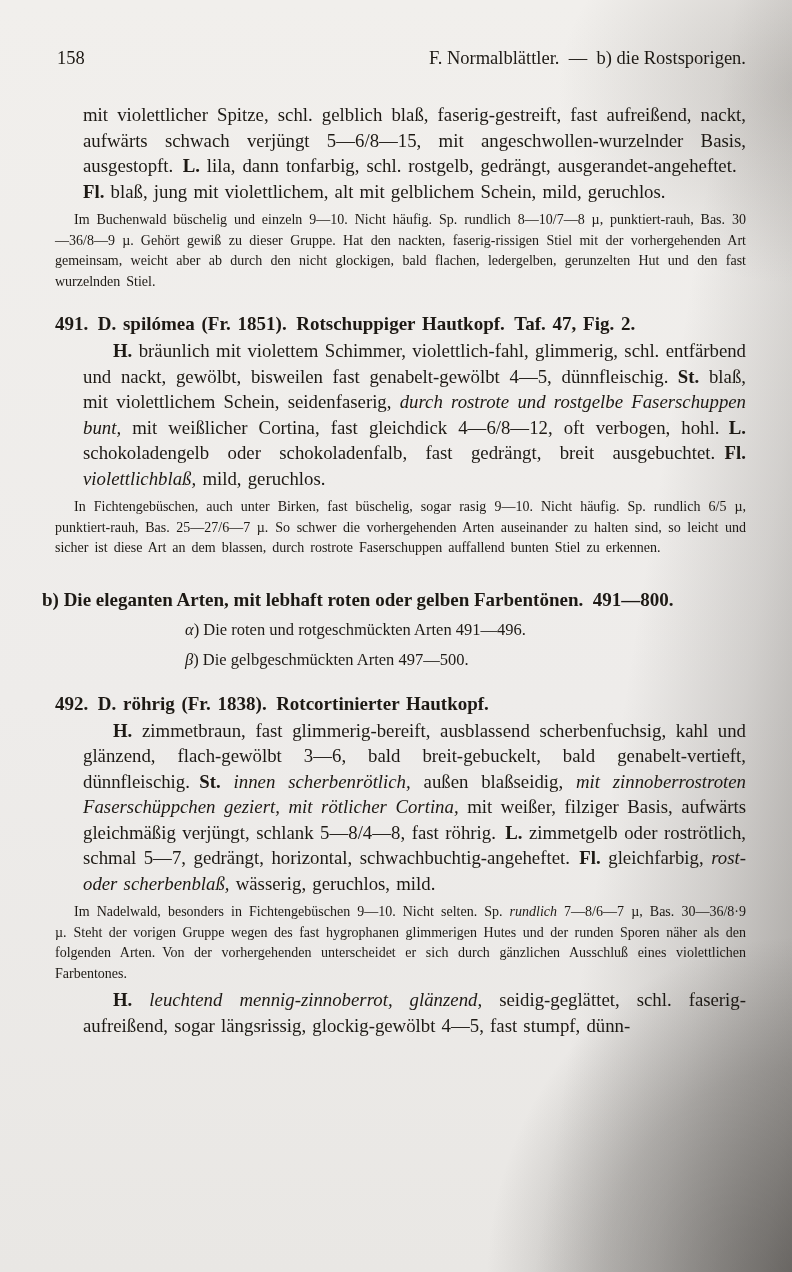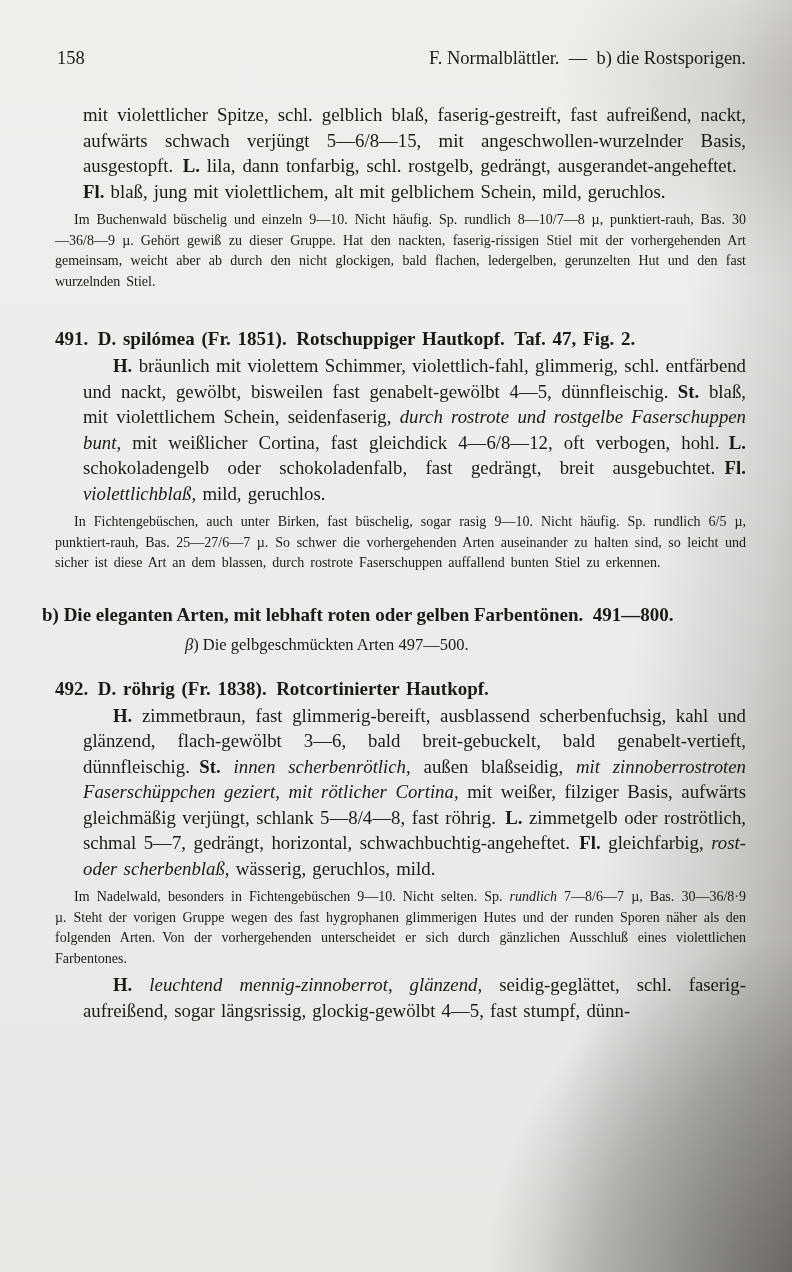--- a/index.html
+++ b/index.html
@@ -12,21 +12,21 @@
       radial-gradient(55% 38% at 101% 101%, rgba(50,47,44,0.50) 0%, rgba(50,47,44,0.24) 45%, rgba(50,47,44,0) 72%),
       radial-gradient(45% 22% at 102% 7%, rgba(110,105,100,0.32) 0%, rgba(110,105,100,0) 70%),
       linear-gradient(99deg, rgba(0,0,0,0) 74%, rgba(95,91,87,0.20) 86%, rgba(95,91,87,0.45) 97%, rgba(95,91,87,0.55) 100%),
       linear-gradient(180deg,#f1efec 0%,#eeecea 55%,#e9e7e4 100%);
   }
   .header{position:relative;height:26px;margin-bottom:28px;font-size:18.5px;}
   .pagenum{position:absolute;left:2px;top:0;}
   .running-title{display:block;text-align:right;}
   .bp{font-size:18.8px;line-height:25.5px;text-align:justify;margin:14px 0 0 28px;word-spacing:1.5px;}
   .sm{font-size:14px;line-height:20.5px;text-align:justify;margin:6px 0 0 0;text-indent:19px;word-spacing:2.5px;}
-  .sp{font-size:19px;margin:36px 0 0 0;white-space:nowrap;word-spacing:2px;}
+  .sp{font-size:19px;margin:21px 0 0 0;white-space:nowrap;word-spacing:2px;}
   .hp{margin-top:3px;text-indent:30px;}
   .grp{font-size:19px;font-weight:bold;margin:30px 0 0 -13px;white-space:nowrap;}
   .sub{font-size:16.5px;line-height:23px;margin:7px 0 0 130px;white-space:nowrap;}
   .mt22{margin-top:22px;}
   .mt15{margin-top:15px;}
   .b{font-weight:bold;}
   .i{font-style:italic;}
 </style>
 </head>
 <body>
@@ -40,20 +40,21 @@
 
   <p class="bp"><span>mit violettlicher Spitze, schl. gelblich blaß, faserig-gestreift, fast aufreißend, nackt, aufwärts schwach verjüngt 5—6/8—15, mit angeschwollen-wurzelnder Basis, ausgestopft. </span><span class="b">L.</span><span> lila, dann tonfarbig, schl. rostgelb, gedrängt, ausgerandet-angeheftet. </span><span class="b">Fl.</span><span> blaß, jung mit violettlichem, alt mit gelblichem Schein, mild, geruchlos.</span></p>
 
   <p class="sm"><span>Im Buchenwald büschelig und einzeln 9—10. Nicht häufig. Sp. rundlich 8—10/7—8 µ, punktiert-rauh, Bas. 30—36/8—9 µ. Gehört gewiß zu dieser Gruppe. Hat den nackten, faserig-rissigen Stiel mit der vorhergehenden Art gemeinsam, weicht aber ab durch den nicht glockigen, bald flachen, ledergelben, gerunzelten Hut und den fast wurzelnden Stiel.</span></p>
 
   <h3 class="sp"><span>491. </span><span class="b">D. spilómea</span><span> (Fr. 1851). </span><span class="b">Rotschuppiger Hautkopf.</span><span> </span><span class="b">Taf. 47, Fig. 2.</span></h3>
   <p class="bp hp"><span class="b">H.</span><span> bräunlich mit violettem Schimmer, violettlich-fahl, glimmerig, schl. entfärbend und nackt, gewölbt, bisweilen fast genabelt-gewölbt 4—5, dünnfleischig. </span><span class="b">St.</span><span> blaß, mit violettlichem Schein, seidenfaserig, </span><span class="i">durch rostrote und rostgelbe Faserschuppen bunt,</span><span> mit weißlicher Cortina, fast gleichdick 4—6/8—12, oft verbogen, hohl. </span><span class="b">L.</span><span> schokoladengelb oder schokoladenfalb, fast gedrängt, breit ausgebuchtet. </span><span class="b">Fl.</span><span> </span><span class="i">violettlichblaß,</span><span> mild, geruchlos.</span></p>
   <p class="sm"><span>In Fichtengebüschen, auch unter Birken, fast büschelig, sogar rasig 9—10. Nicht häufig. Sp. rundlich 6/5 µ, punktiert-rauh, Bas. 25—27/6—7 µ. So schwer die vorhergehenden Arten auseinander zu halten sind, so leicht und sicher ist diese Art an dem blassen, durch rostrote Faserschuppen auffallend bunten Stiel zu erkennen.</span></p>
 
   <h4 class="grp"><span>b) Die eleganten Arten, mit lebhaft roten oder gelben Farbentönen. 491—800.</span></h4>
+  <p class="sub"><span class="i">α</span><span>) Die roten und rotgeschmückten Arten 491—496.</span></p>
   <p class="sub"><span class="i">β</span><span>) Die gelbgeschmückten Arten 497—500.</span></p>
 
   <h3 class="sp mt22"><span>492. </span><span class="b">D. röhrig</span><span> (Fr. 1838). </span><span class="b">Rotcortinierter Hautkopf.</span></h3>
   <p class="bp hp"><span class="b">H.</span><span> zimmetbraun, fast glimmerig-bereift, ausblassend scherbenfuchsig, kahl und glänzend, flach-gewölbt 3—6, bald breit-gebuckelt, bald genabelt-vertieft, dünnfleischig. </span><span class="b">St.</span><span> </span><span class="i">innen scherbenrötlich,</span><span> außen blaßseidig, </span><span class="i">mit zinnoberrostroten Faserschüppchen geziert, mit rötlicher Cortina,</span><span> mit weißer, filziger Basis, aufwärts gleichmäßig verjüngt, schlank 5—8/4—8, fast röhrig. </span><span class="b">L.</span><span> zimmetgelb oder roströtlich, schmal 5—7, gedrängt, horizontal, schwachbuchtig-angeheftet. </span><span class="b">Fl.</span><span> gleichfarbig, </span><span class="i">rost- oder scherbenblaß,</span><span> wässerig, geruchlos, mild.</span></p>
   <p class="sm"><span>Im Nadelwald, besonders in Fichtengebüschen 9—10. Nicht selten. Sp. </span><span class="i">rundlich</span><span> 7—8/6—7 µ, Bas. 30—36/8·9 µ. Steht der vorigen Gruppe wegen des fast hygrophanen glimmerigen Hutes und der runden Sporen näher als den folgenden Arten. Von der vorhergehenden unterscheidet er sich durch gänzlichen Ausschluß eines violettlichen Farbentones.</span></p>
 
   <p class="bp hp"><span class="b">H.</span><span> </span><span class="i">leuchtend mennig-zinnoberrot, glänzend,</span><span> seidig-geglättet, schl. faserig-aufreißend, sogar längsrissig, glockig-gewölbt 4—5, fast stumpf, dünn-</span></p>
 
 </div>
 

